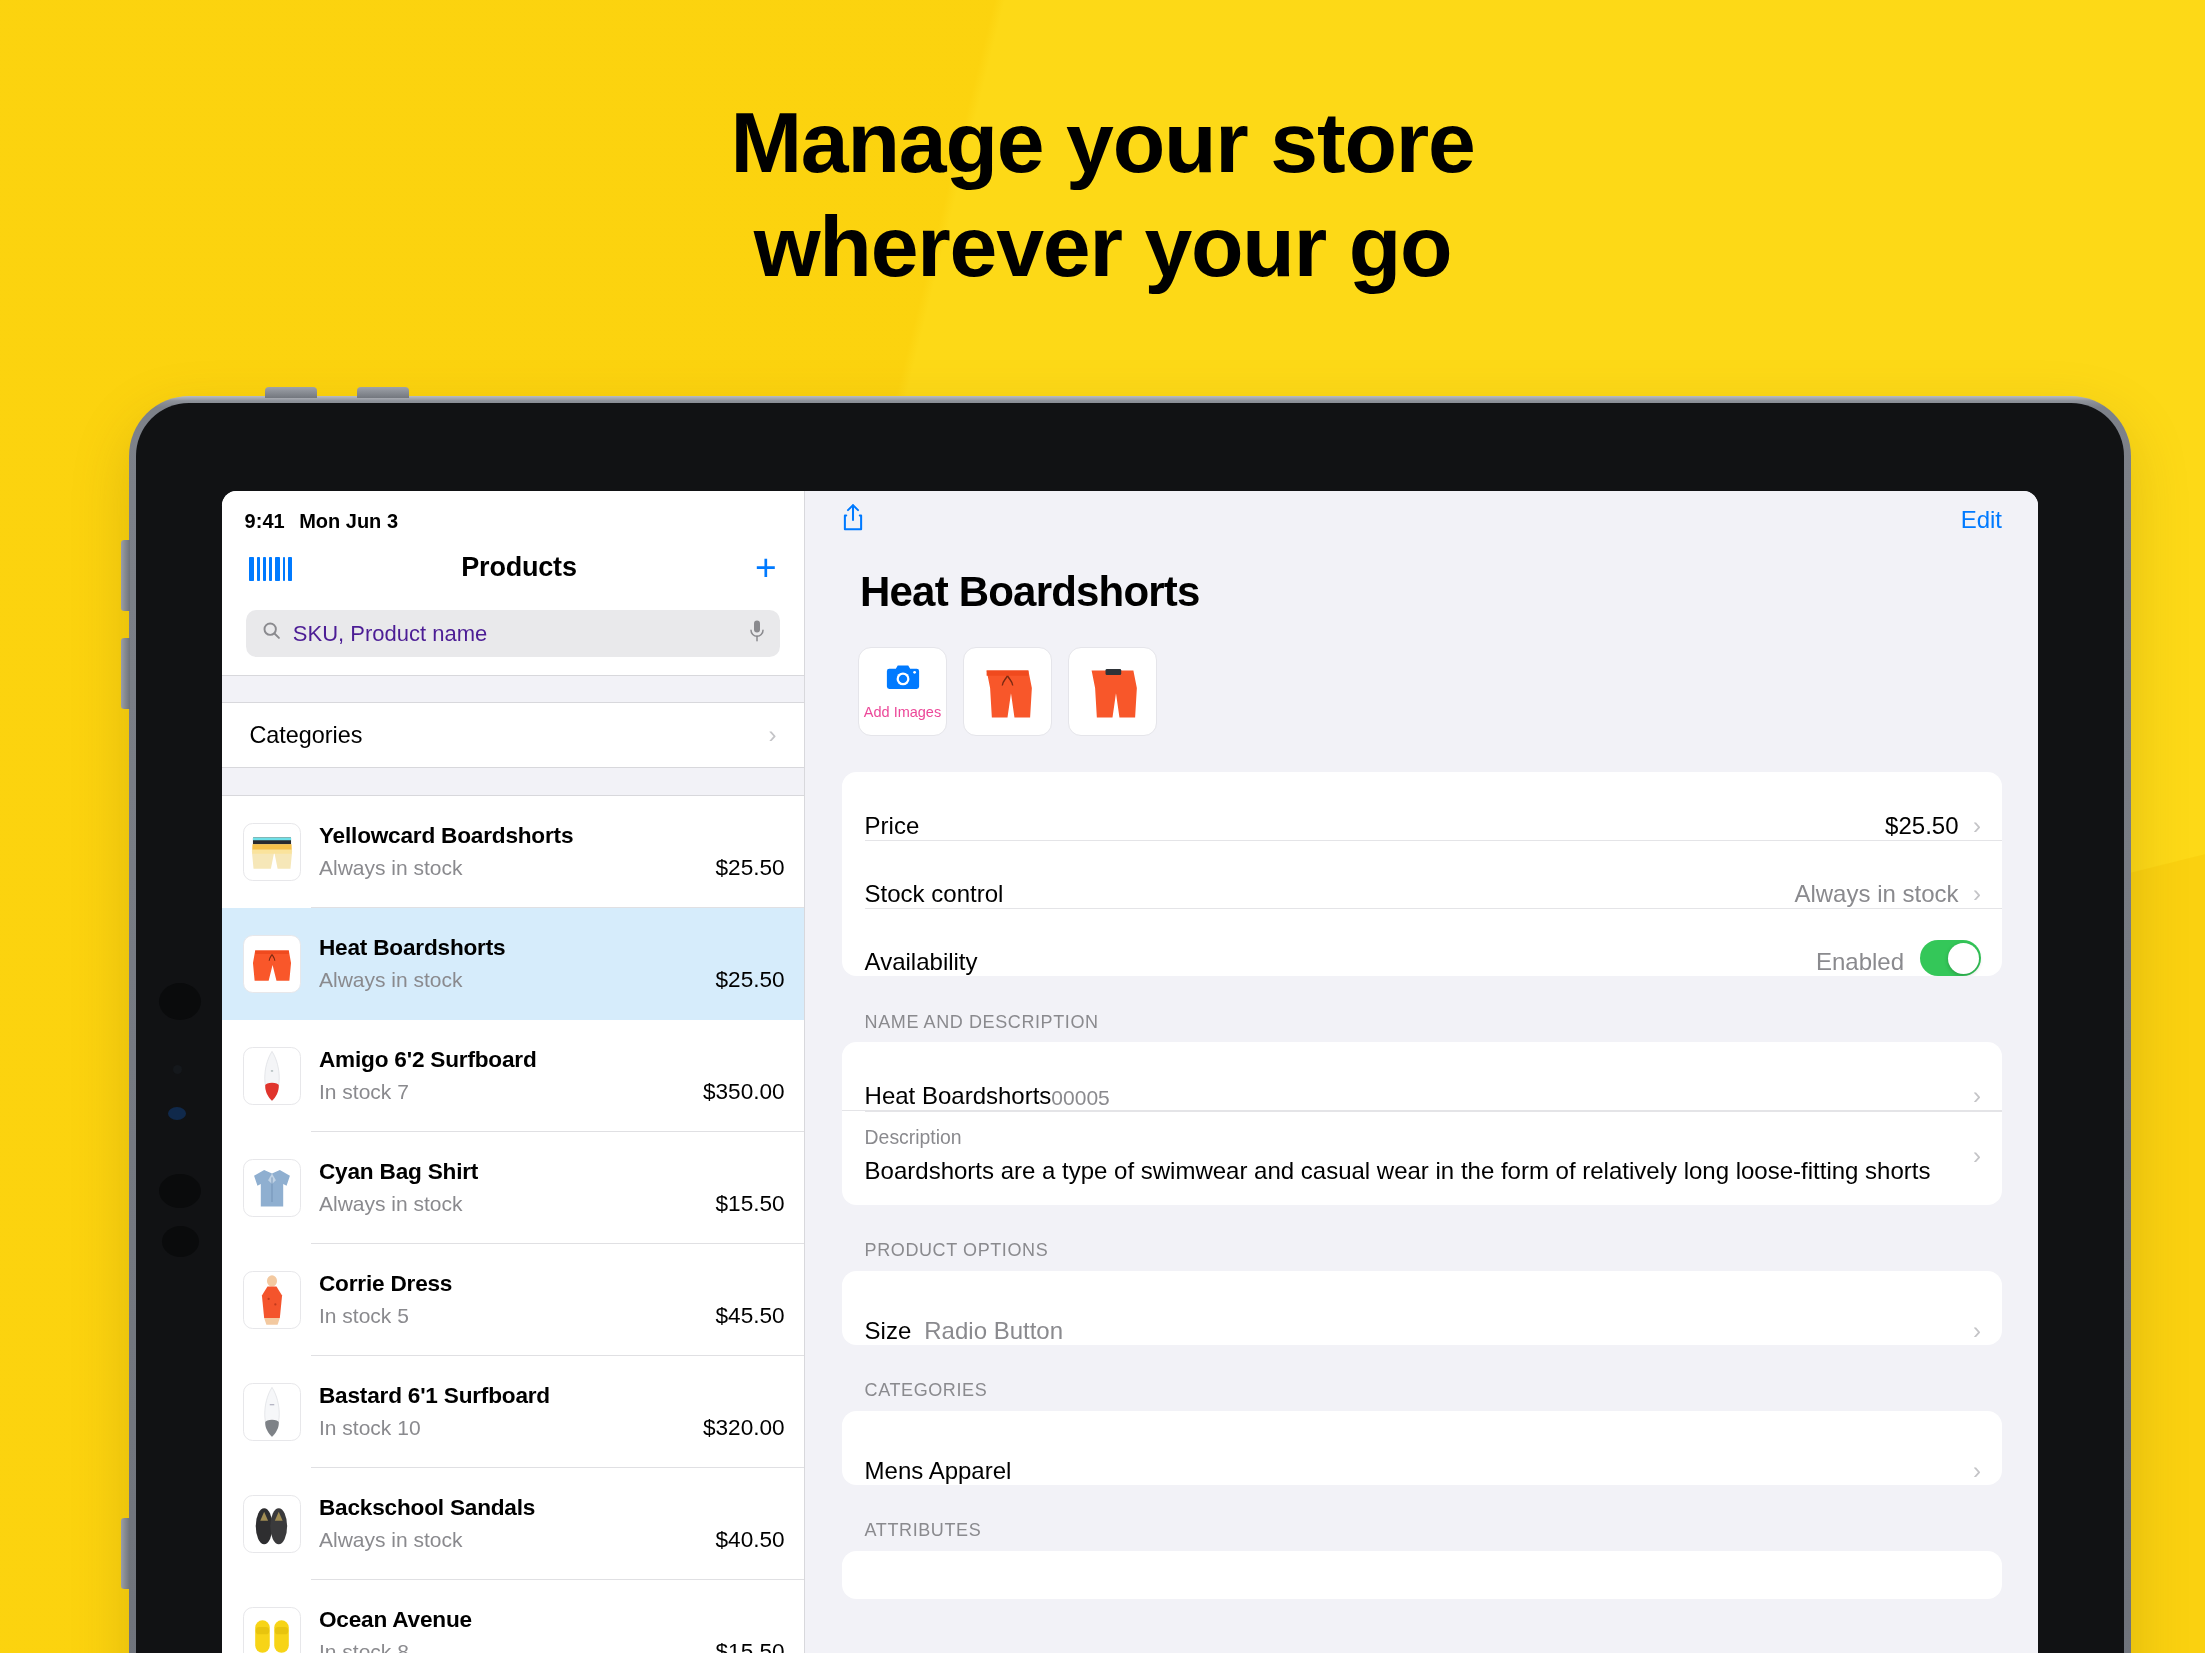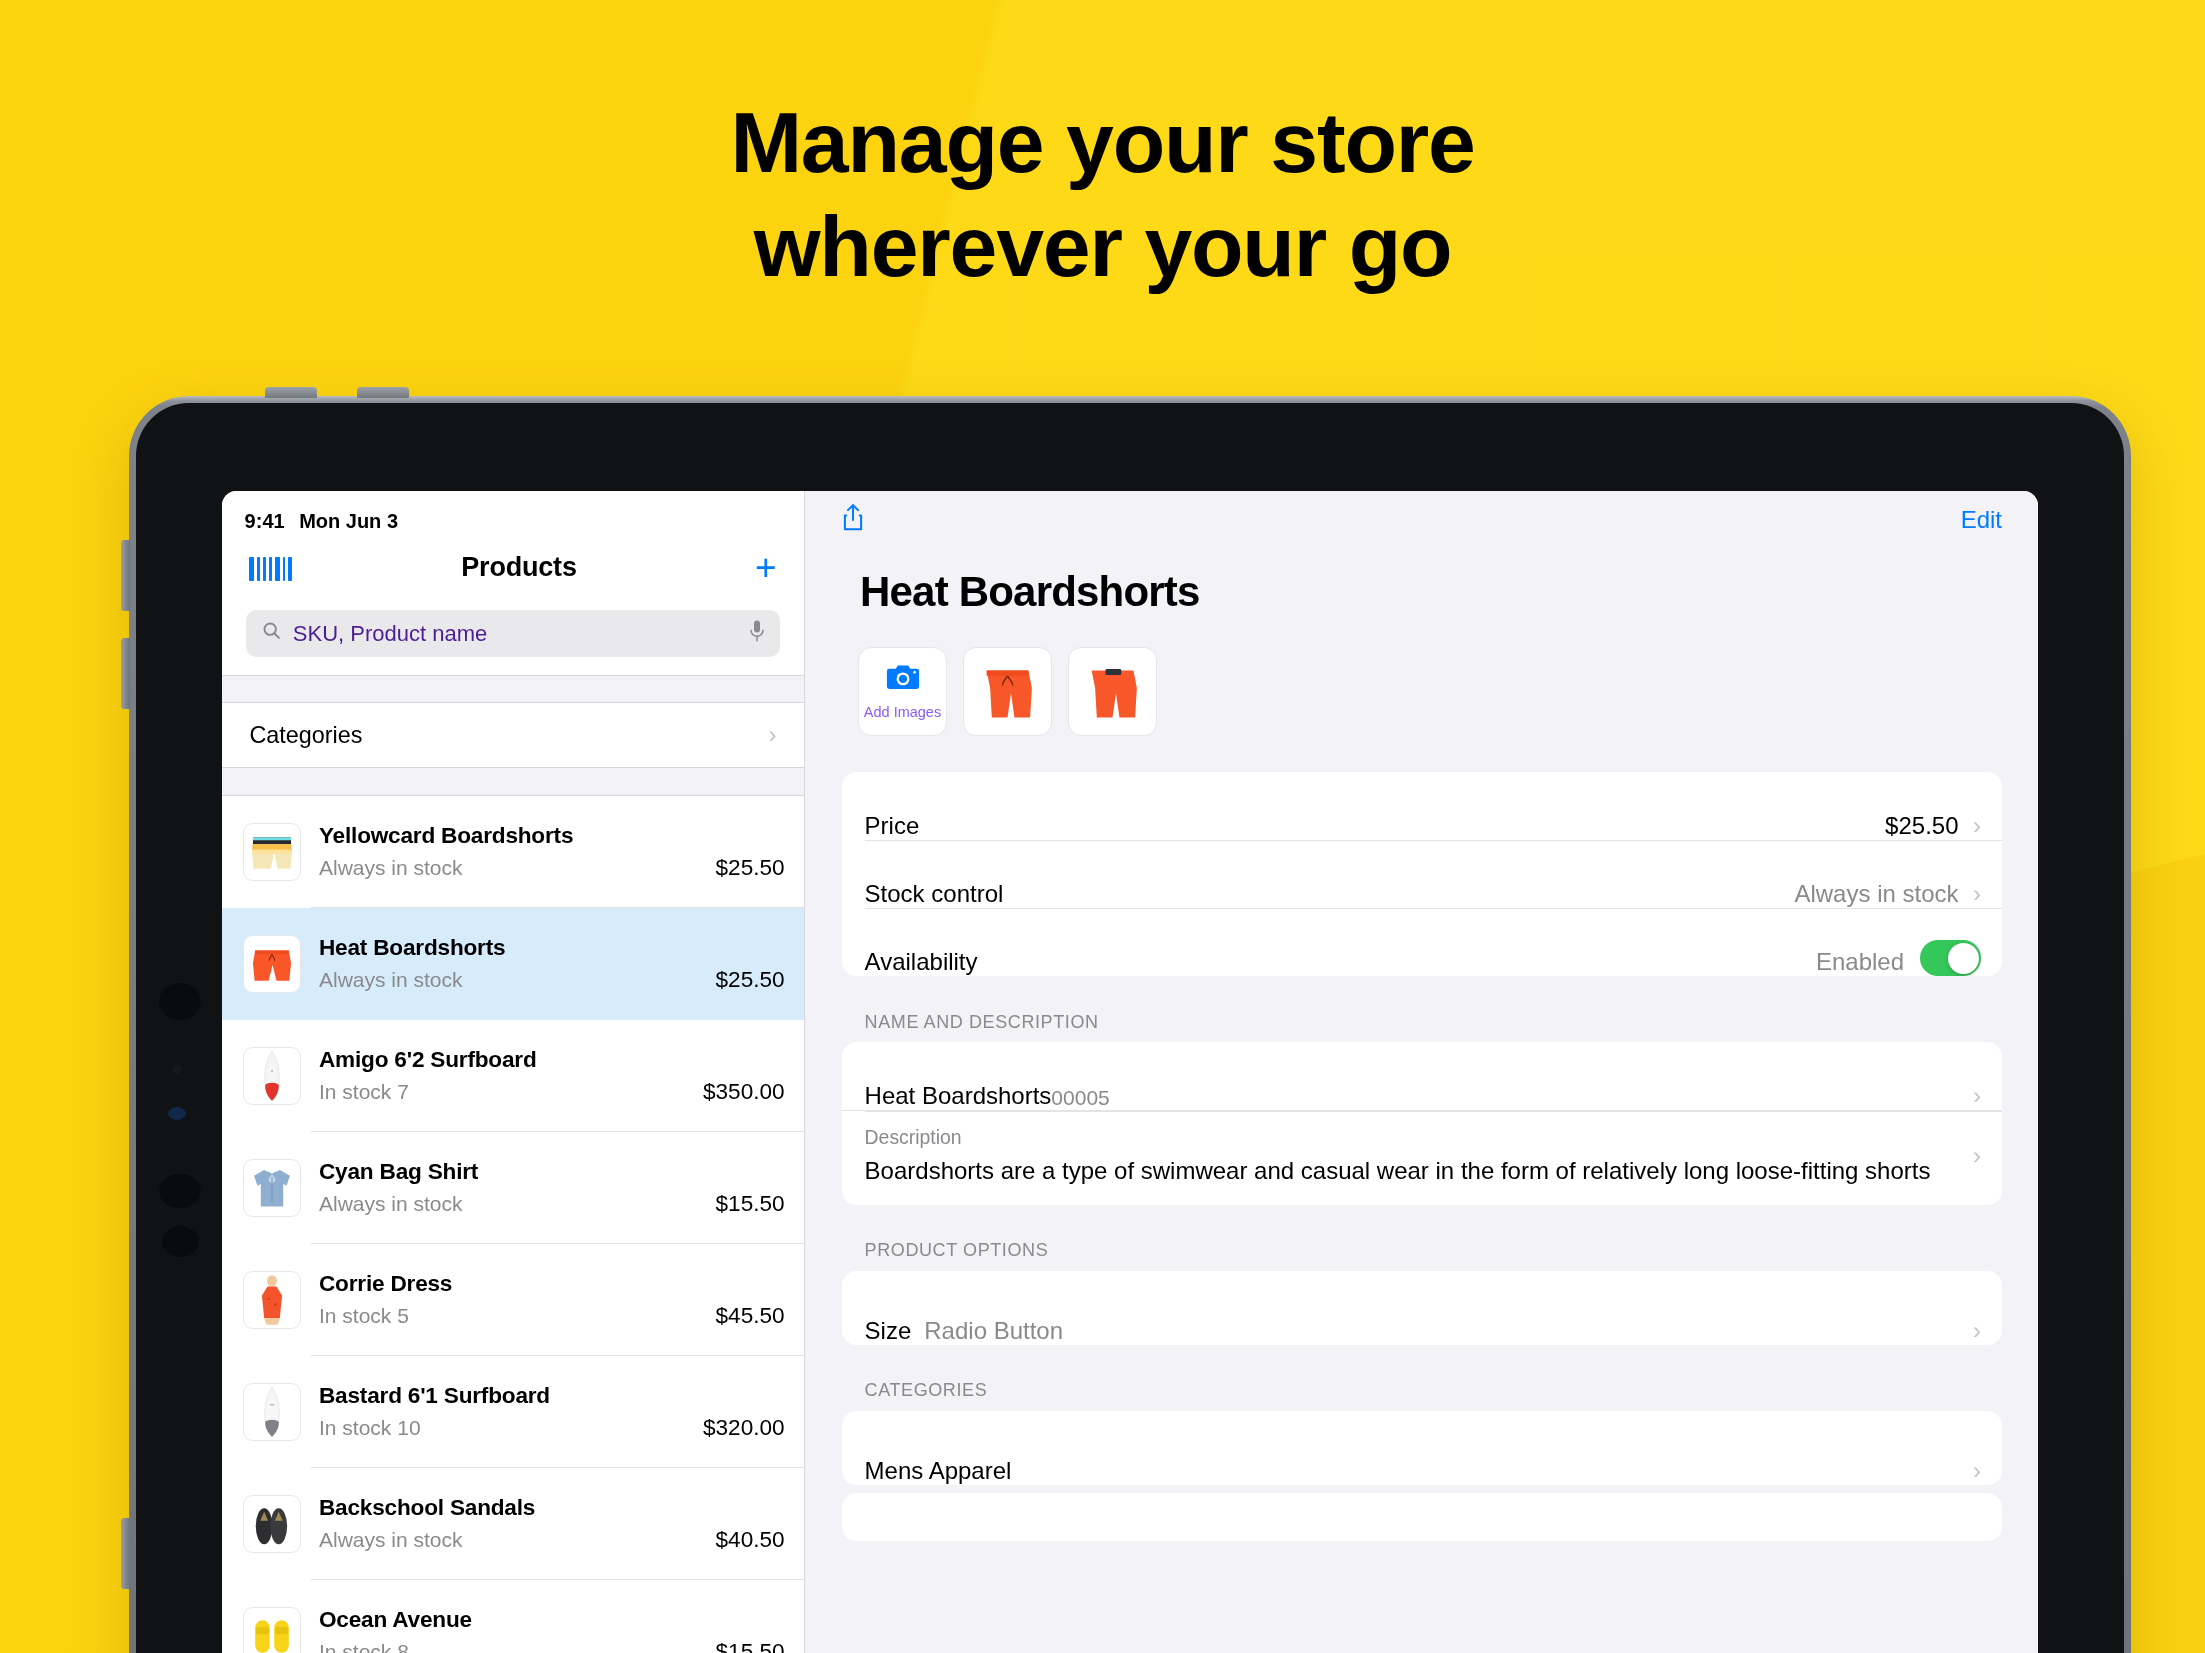--- a/index.html
+++ b/index.html
@@ -200,21 +200,21 @@
     margin: 19.4px 0 31px 18px;
   }
   .thumbs { display: flex; gap: 16px; margin: 0 0 36px 16px; }
   .thumb-card {
     width: 89px; height: 89px; border-radius: 13px; background: #fff;
     border: 0.8px solid #E5E5EA;
     display: flex; flex-direction: column; align-items: center; justify-content: center;
     gap: 6.5px; overflow: hidden;
   }
   .thumb-card.add { gap: 8px; }
-  .add-label { color: #8b5cf6; font-size: 14.5px; }
+  .add-label { color: #ec4899; font-size: 14.5px; }
   .card {
     background: #fff; border-radius: 14.5px; margin-bottom: 8px; overflow: hidden;
   }
   .row {
     min-height: 68px; display: flex; align-items: flex-end;
     padding: 0 21px 0 22.6px; position: relative;
   }
   .row + .row::before {
     content:""; position:absolute; left:22.6px; right:0; top:0; height:0.8px; background:#E4E4E7;
   }
@@ -549,19 +549,20 @@
         </div>
 
         <div class="sec-head">CATEGORIES</div>
         <div class="card">
           <div class="row" style="min-height:74px">
             <span class="label">Mens Apparel</span>
             <span class="chev" style="margin-left:auto">›</span>
           </div>
         </div>
 
+        <div class="sec-head">ATTRIBUTES</div>
         <div class="card" style="min-height:48px"></div>
 
       </div>
     </div>
   </div>
 </div>
 
 
 </body></html>

